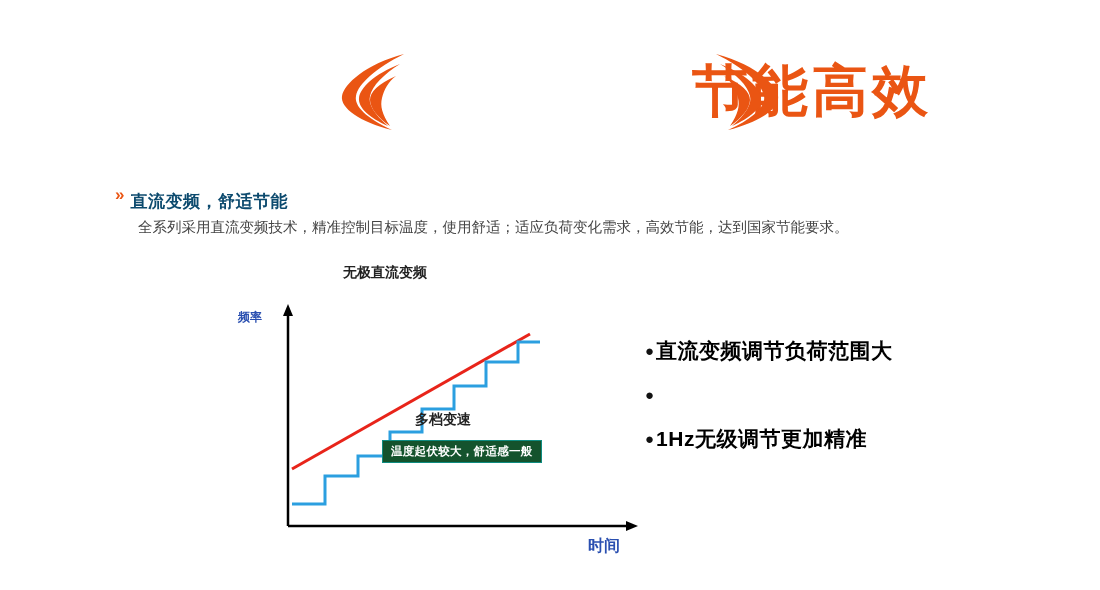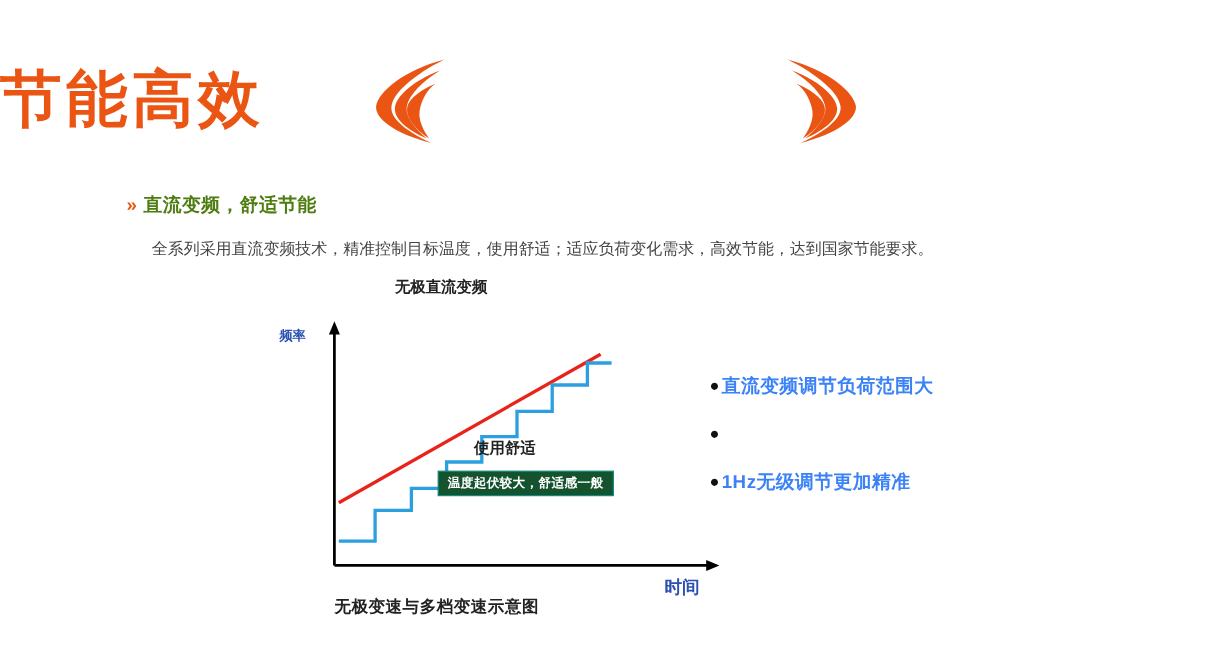--- a/index.html
+++ b/index.html
@@ -21,21 +21,21 @@
     left: 0;
     top: 46px;
     width: 1100px;
     height: 90px;
   }
   .title-text {
     position: absolute;
     left: 0;
     top: 0;
     width: 932px;
-    text-align: left;
+    text-align: right;
     font-size: 56px;
     font-weight: bold;
     color: #ea5513;
     letter-spacing: 4px;
     line-height: 90px;
     font-family: "DejaVu Sans", "Liberation Sans", sans-serif;
   }
   .swoosh {
     position: absolute;
     top: 0;
@@ -54,42 +54,42 @@
   .chev {
     color: #ea5513;
     font-size: 17px;
     font-weight: bold;
     margin-right: 6px;
     line-height: 1;
   }
   .section-head-text {
     font-size: 17px;
     font-weight: bold;
-    color: #4d7c0f;
+    color: #0c4a6e;
     letter-spacing: 0.5px;
+    margin-top: 15px;
   }
 
   .section-body {
     position: absolute;
     left: 138px;
     top: 214px;
     width: 855px;
     font-size: 14.5px;
     color: #444444;
     line-height: 26px;
   }
 
   
   .chart-wrap {
     position: absolute;
     left: 230px;
-    top: 252px;
+    top: 264px;
     width: 440px;
     height: 310px;
-    margin-left: 16px;
   }
   .chart-caption-top {
     position: absolute;
     left: 113px;
     top: 0px;
     font-size: 14px;
     color: #222222;
     font-weight: bold;
   }
   .axis-label-y {
@@ -158,23 +158,23 @@
     align-items: flex-start;
     margin-bottom: 22px;
   }
   .bullet-dot {
     font-size: 15px;
     color: #111111;
     line-height: 22px;
     margin-right: 2px;
   }
   .bullet-text {
-    font-size: 17px;
-    font-weight: bold;
-    color: #3b82f6;
+    font-size: 21px;
+    font-weight: bold;
+    color: #000000;
     line-height: 22px;
     letter-spacing: 0.5px;
   }
 </style>
 </head>
 <body>
 
 <div class="title-banner">
   <svg class="swoosh left" width="80" height="90" viewBox="0 0 80 90">
     <path d="M74 8 C 36 18, 14 38, 12 50 C 10 62, 30 76, 62 84 C 36 72, 24 60, 26 50 C 28 38, 46 22, 74 8 Z" fill="#ea5513"></path>
@@ -210,24 +210,23 @@
     <polygon points="58,40 53,52 63,52" fill="#000000"></polygon>
 
     <line x1="58" y1="262" x2="400" y2="262" stroke="#000000" stroke-width="2.5"></line>
     <polygon points="408,262 396,257 396,267" fill="#000000"></polygon>
 
     <line x1="62" y1="205" x2="300" y2="70" stroke="#e8241a" stroke-width="3"></line>
 
     <polyline points="62,240 95,240 95,212 128,212 128,192 160,192 160,168 192,168 192,145 224,145 224,122 256,122 256,98 288,98 288,78 310,78" fill="none" stroke="#2b9fe0" stroke-width="3"></polyline>
   </svg>
 
-  <div class="mid-label">使用舒适</div>
+  <div class="mid-label">多档变速</div>
   <div class="callout teal">温度起伏较大，舒适感一般</div>
 
-  <div class="chart-caption-bottom">无极变速与多档变速示意图</div>
 </div>
 
 <div class="bullets">
   <div class="bullet-item">
     <span class="bullet-dot">●</span>
     <span class="bullet-text">直流变频调节负荷范围大</span>
   </div>
   <div class="bullet-item">
     <span class="bullet-dot">●</span>
   </div>

